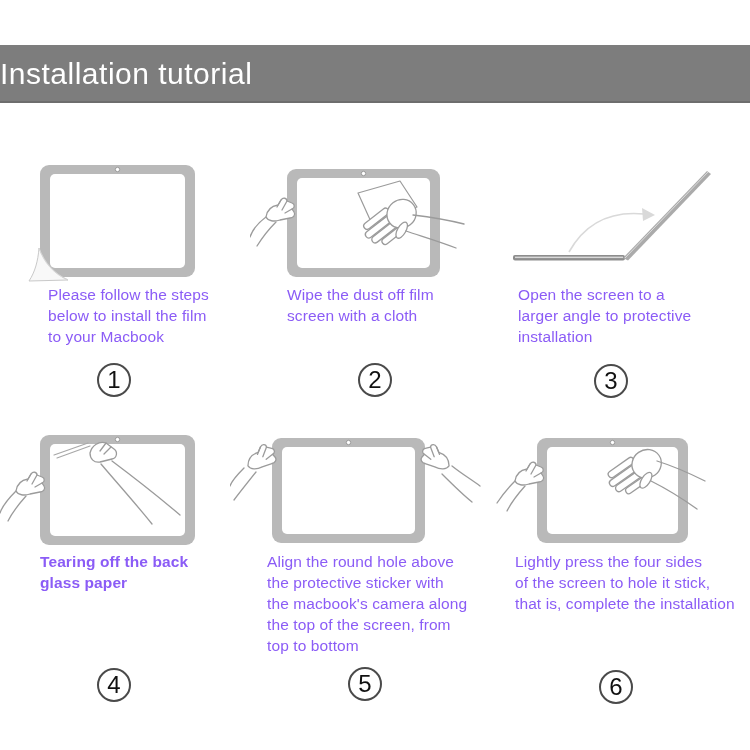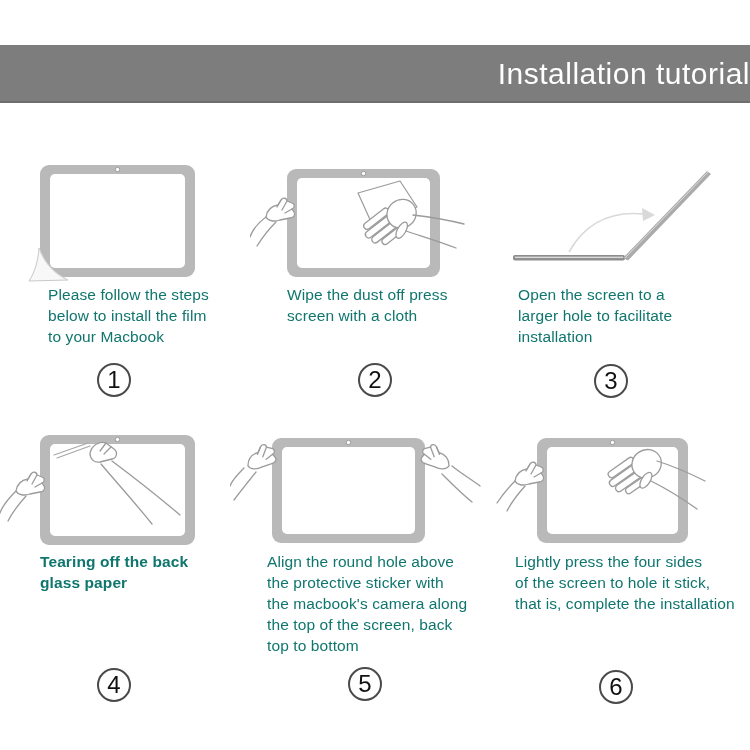--- a/index.html
+++ b/index.html
@@ -5,26 +5,26 @@
   html,body{margin:0;padding:0;background:#ffffff;}
   #page{
     position:relative;width:750px;height:750px;background:#ffffff;overflow:hidden;
     font-family:"Liberation Sans", sans-serif;
   }
   .header-bar{
     position:absolute;left:0;top:45px;width:750px;height:58px;
     background:#7d7d7d;box-shadow:inset 0 -2px 0 rgba(0,0,0,0.12);
   }
   .header-title{
-    width:100%;height:58px;line-height:58px;text-align:right;
+    width:100%;height:58px;line-height:58px;text-align:left;
     color:#ffffff;font-size:30px;font-weight:400;letter-spacing:0.5px;
   }
   .illustration{position:absolute;}
   .caption{
-    position:absolute;color:#0f766e;font-size:15.5px;line-height:21px;
+    position:absolute;color:#8b5cf6;font-size:15.5px;line-height:21px;
     white-space:pre-line;letter-spacing:0.1px;
   }
   .step-number{
     position:absolute;width:34px;height:34px;box-sizing:border-box;
     border:2px solid #4a4a4a;border-radius:50%;
     display:flex;align-items:center;justify-content:center;
     font-size:24px;color:#111111;background:#ffffff;
   }
   
   .cap-1{left:48px;top:284px;}  .num-1{left:97px;top:363px;}
@@ -87,40 +87,40 @@
           <rect x="-36" y="-15" width="30" height="6.8" rx="3.4" fill="#ffffff"></rect>
           <rect x="-40" y="-7.2" width="34" height="6.8" rx="3.4" fill="#ffffff"></rect>
           <rect x="-38" y="0.6" width="32" height="6.8" rx="3.4" fill="#ffffff"></rect>
           <rect x="-31" y="8.4" width="25" height="6.4" rx="3.2" fill="#ffffff"></rect>
           <ellipse cx="2" cy="0" rx="15" ry="14" fill="#ffffff"></ellipse>
           <ellipse cx="-8" cy="13" rx="9" ry="4.2" transform="rotate(-22 -8 13)" fill="#ffffff"></ellipse>
         </g>
         <path d="M163 60 C180 62 198 65 214 69 M156 76 C174 82 191 87 206 93" fill="none"></path>
       </g>
     </svg>
-    <div class="caption cap-2">Wipe the dust off press
+    <div class="caption cap-2">Wipe the dust off film
 screen with a cloth</div>
     <div class="step-number num-2">2</div>
   </div>
 
   <div>
     <svg class="illustration ill-3" width="235" height="135" viewBox="0 0 235 135" aria-label="laptop side view opened to a wide angle with arc arrow">
       <g>
         <rect x="18" y="100" width="112" height="5.5" rx="2" fill="#8d8d8d"></rect>
         <rect x="20" y="101.6" width="108" height="1.5" fill="#d9d9d9"></rect>
         <polygon points="128,103 212,16 216,19 133,105.5" fill="#ababab"></polygon>
         <line x1="130" y1="103" x2="213" y2="17" stroke="#dcdcdc" stroke-width="1"></line>
       </g>
       <g>
         <path d="M74 97 Q98 54 149 59" fill="none" stroke="#d9d9d9" stroke-width="1.6"></path>
         <polygon points="147,53 160,60 148,66" fill="#d9d9d9"></polygon>
       </g>
     </svg>
     <div class="caption cap-3">Open the screen to a
-larger hole to facilitate
+larger angle to protective
 installation</div>
     <div class="step-number num-3">3</div>
   </div>
 
   <div>
     <svg class="illustration ill-4" width="250" height="130" viewBox="0 0 250 130" aria-label="hands tearing off the back glass paper of the film">
       <g>
         <rect x="40" y="10" width="155" height="110" rx="9" fill="#b9b9b9"></rect>
         <rect x="50" y="19" width="135" height="92" rx="5" fill="#ffffff"></rect>
         <circle cx="117.5" cy="14.5" r="2.2" fill="#ffffff" stroke="#9a9a9a" stroke-width="1"></circle>
@@ -164,21 +164,21 @@
         <g transform="translate(221,32) scale(-1,1) rotate(-8)">
           <path d="M0 14 C1 7 6 3 12 2 L15 -3 C17 -6 21 -5 21 -2 L26 0 C29 1 29 5 26 6 L28 9 C30 12 27 15 24 15 L14 17 C8 19 2 18 0 14 Z" fill="#ffffff"></path>
           <path d="M15 -3 L11 4 M21 -2 L16 7 M26 6 L19 10" fill="none"></path>
         </g>
         <path d="M222 46 C232 54 242 60 250 66 M212 54 C222 64 232 74 242 82" fill="none"></path>
       </g>
     </svg>
     <div class="caption cap-5">Align the round hole above
 the protective sticker with
 the macbook's camera along
-the top of the screen, back
+the top of the screen, from
 top to bottom</div>
     <div class="step-number num-5">5</div>
   </div>
 
   <div>
     <svg class="illustration ill-6" width="255" height="130" viewBox="0 0 255 130" aria-label="hands lightly pressing the four sides of the screen">
       <g>
         <rect x="42" y="13" width="151" height="105" rx="9" fill="#b9b9b9"></rect>
         <rect x="52" y="22" width="131" height="87" rx="5" fill="#ffffff"></rect>
         <circle cx="117.5" cy="17.5" r="2.2" fill="#ffffff" stroke="#9a9a9a" stroke-width="1"></circle>

